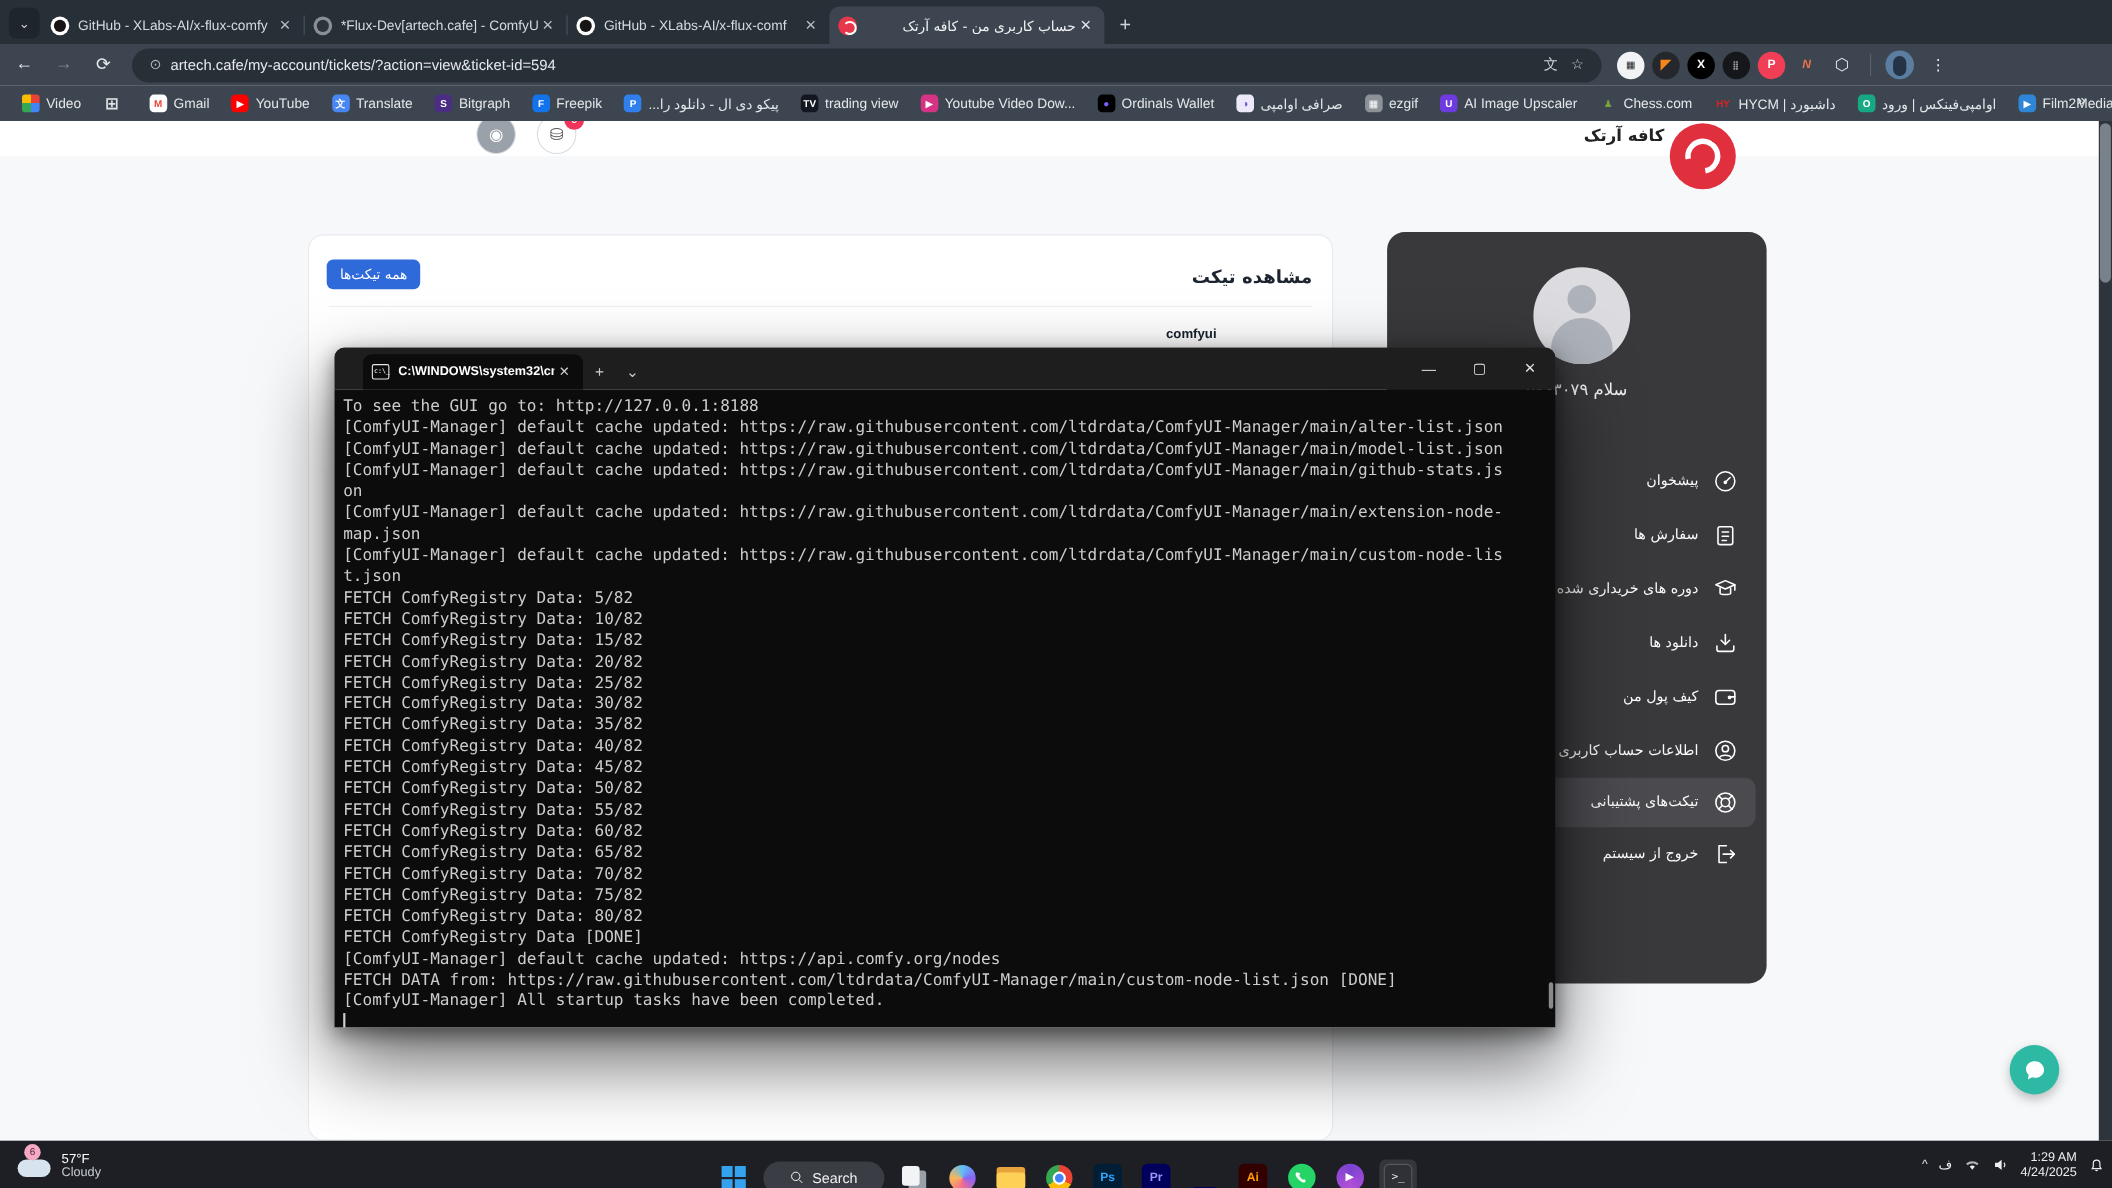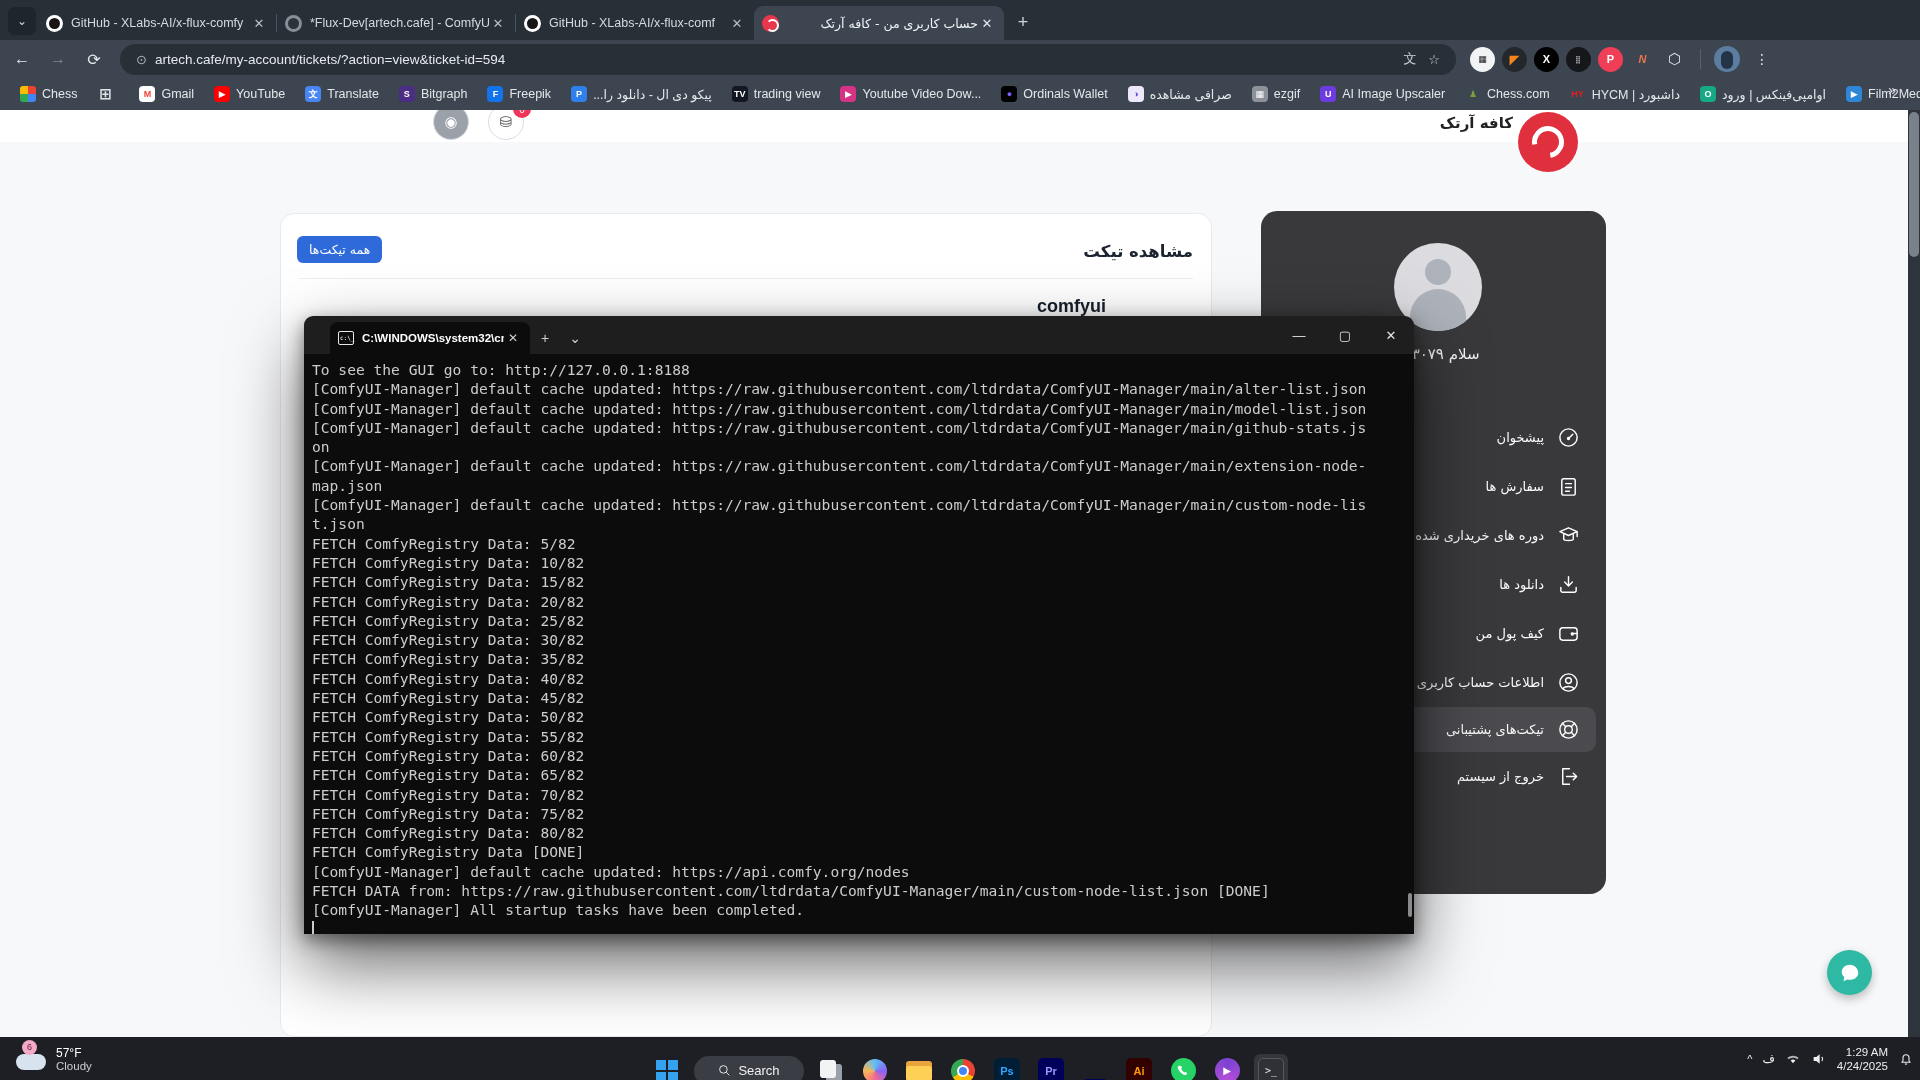--- a/index.html
+++ b/index.html
@@ -69,21 +69,21 @@
   .ic-cart-c { left:488px; }
   .cart-badge { position:absolute; left:513px; top:-10px; min-width:18px; height:18px; border-radius:50%; background:#f0355a; color:#fff; font-size:10px; display:flex; align-items:center; justify-content:center; z-index:3; }
 
   .card { position:absolute; left:280px; top:103px; width:932px; height:824px; background:#fff; border:1px solid #e8eaef; border-radius:14px; }
   .card-head { position:absolute; left:0; top:0; width:100%; height:57px; }
   .btn-all-tickets { position:absolute; left:16px; top:22px; height:27px; padding:0 12px; background:#2e6ada; border:none; border-radius:6px; color:#fff; font-size:12.5px; }
   .card-heading { position:absolute; right:18px; top:28px; font-size:16.5px; font-weight:bold; color:#1c2430; }
   .card-div { position:absolute; left:18px; right:18px; top:166px; height:1px; background:#edeff3; }
   .card-div.top { top:64px; }
   .ticket-title-wrap { position:absolute; right:105px; top:82px; text-align:right; }
-  .ticket-title { font-size:18px; font-weight:bold; color:#16202c; font-family:"Liberation Sans",sans-serif; }
+  .ticket-title { font-size:12px; font-weight:bold; color:#16202c; font-family:"Liberation Sans",sans-serif; }
   .ticket-status { margin-top:4px; font-size:12px; color:#e02d3c; }
   .card-vline { position:absolute; left:707px; top:854px; bottom:0; width:1px; background:#edeff3; }
 
   .sidebar { position:absolute; left:1261px; top:101px; width:345px; height:683px; background:#39393c; border-radius:16px; color:#fff; }
   .sb-avatar { position:absolute; left:133px; top:32px; width:88px; height:88px; border-radius:50%; background:#dcdce0; overflow:hidden; }
   .sb-avatar::before { content:""; position:absolute; left:31px; top:16px; width:26px; height:26px; border-radius:50%; background:#aeb2ba; }
   .sb-avatar::after { content:""; position:absolute; left:16px; top:46px; width:56px; height:42px; border-radius:28px 28px 0 0; background:#aeb2ba; }
   .sb-greeting { position:absolute; left:0; top:134px; width:100%; text-align:center; font-size:15px; color:#f2f2f4; }
   .sb-menu { position:absolute; left:0; top:202px; width:100%; }
   .mi { height:49px; display:flex; flex-direction:row-reverse; align-items:center; gap:13px; padding:0 26px; font-size:13px; color:#fafafa; }
@@ -202,21 +202,21 @@
       <div class="tb-sep"></div>
       <div class="profile-chip"></div>
       <div class="kebab">⋮</div>
     </div>
   </div>
 
   <div class="bookmarks">
 
   <div class="bm" data-kind="apps">
         <span class="bfav"></span>
-        <span dir="auto">Chess</span>
+        <span dir="auto">Video</span>
       </div>
       <div class="bm" data-kind="grid">
         <span class="bfav">
           <span>⊞</span>
         </span>
         <span dir="auto"></span>
       </div>
       <div class="bm">
         <span class="bfav" style="background: rgb(255, 255, 255); color: rgb(234, 67, 53);">
           <span>M</span>
@@ -268,21 +268,21 @@
       <div class="bm">
         <span class="bfav" style="background: rgb(0, 0, 0); color: rgb(125, 95, 255);">
           <span>●</span>
         </span>
         <span dir="auto">Ordinals Wallet</span>
       </div>
       <div class="bm">
         <span class="bfav" style="background: rgb(237, 233, 251); color: rgb(107, 75, 214);">
           <span>◑</span>
         </span>
-        <span dir="auto">صرافی مشاهده</span>
+        <span dir="auto">صرافی اوامپی</span>
       </div>
       <div class="bm">
         <span class="bfav" style="background: rgb(141, 146, 153); color: rgb(255, 255, 255);">
           <span>▦</span>
         </span>
         <span dir="auto">ezgif</span>
       </div>
       <div class="bm">
         <span class="bfav" style="background: rgb(109, 59, 224); color: rgb(255, 255, 255);">
           <span>U</span>

